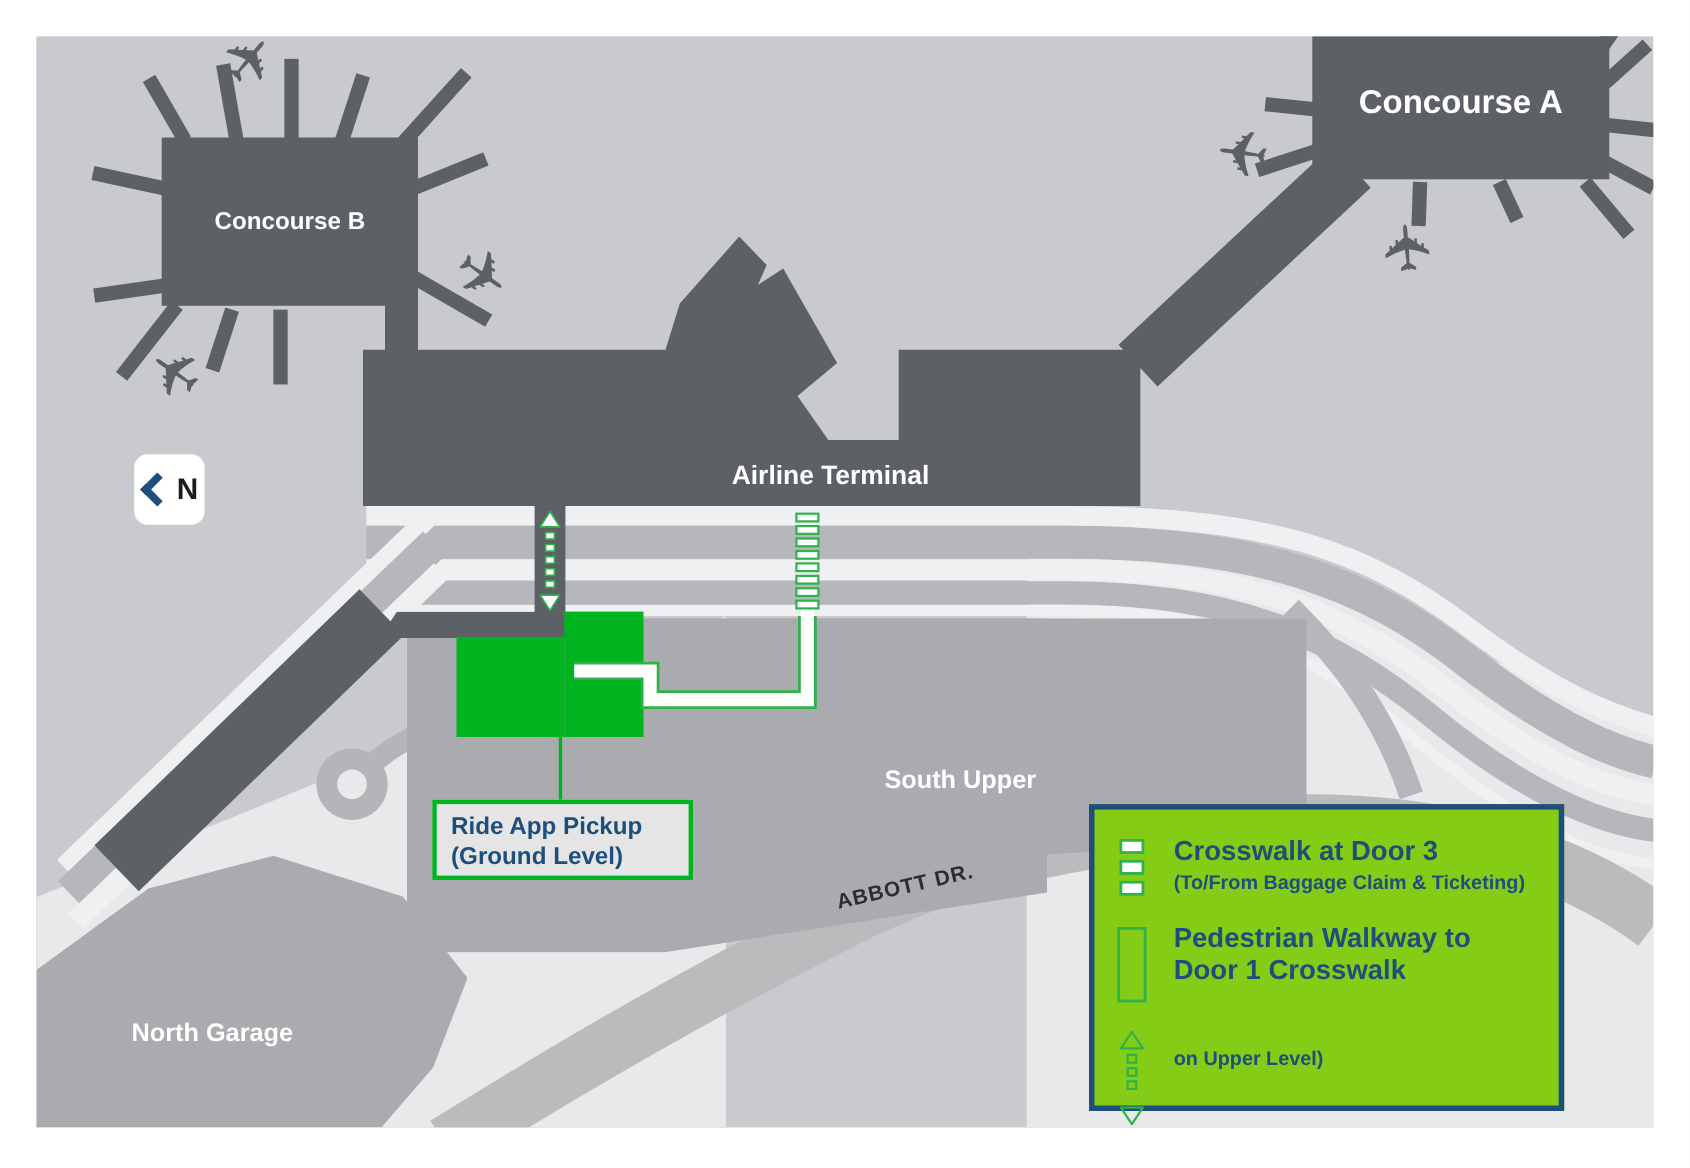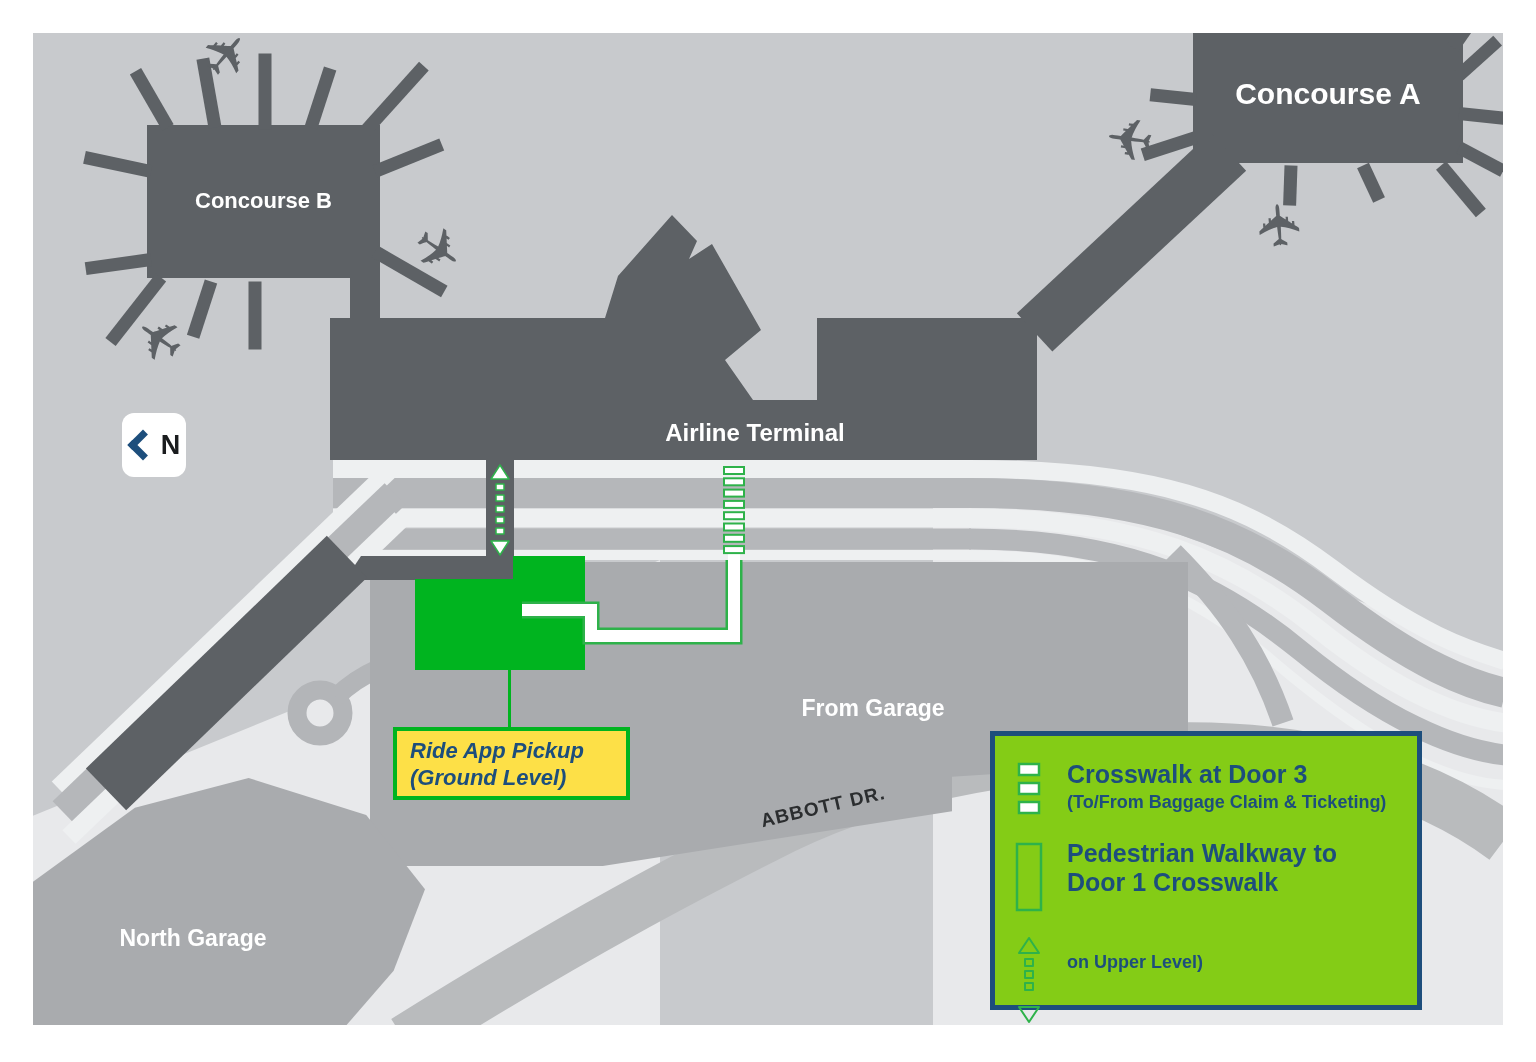--- a/index.html
+++ b/index.html
@@ -24,23 +24,23 @@
   .green-area{position:absolute;background:#00b41f;z-index:5;}
   .maplabel{position:absolute;color:#ffffff;font-weight:bold;z-index:7;text-align:center;}
   
   #north-box{position:absolute;left:89px;top:380px;width:64px;height:64px;background:#ffffff;
     border-radius:12px;z-index:8;display:flex;align-items:center;justify-content:center;gap:7px;}
   #north-chev{width:15px;height:15px;border-left:7px solid #1d4e7c;border-bottom:7px solid #1d4e7c;
     transform:rotate(45deg);margin-left:4px;}
   #north-n{font-size:27px;font-weight:bold;color:#1a1c1e;}
   
   #ride-line{position:absolute;left:475px;top:637px;width:3px;height:58px;background:#00b41f;z-index:6;}
-  #ride-label{position:absolute;left:360px;top:694px;width:237px;height:73px;background:#fde047;
+  #ride-label{position:absolute;left:360px;top:694px;width:237px;height:73px;background:#e5e5e5;
     border:4px solid #00b41f;z-index:8;box-sizing:border-box;display:flex;flex-direction:column;
-    justify-content:center;padding-left:13px;font-style:italic;}
+    justify-content:center;padding-left:13px;}
   #ride-label div{color:#1d4e7c;font-weight:bold;font-size:22px;line-height:27px;}
   
   #street-label{position:absolute;left:690px;top:763px;width:200px;z-index:7;color:#2b2d2f;
     font-weight:bold;font-size:19px;letter-spacing:1px;transform:rotate(-13deg);text-align:center;}
   
   #legend{position:absolute;left:957px;top:698px;width:432px;height:279px;background:#84cc16;
     border:5px solid #1d4e7c;z-index:8;box-sizing:border-box;padding:24px 6px 0 12px;}
   .lg-row{display:flex;align-items:flex-start;margin-bottom:22px;}
   .lg-icon{width:44px;flex:none;display:flex;justify-content:center;margin-top:2px;}
   .lg-text{margin-left:16px;}
@@ -151,21 +151,21 @@
       <rect x="8" y="41" width="8" height="6"></rect>
       <rect x="8" y="52" width="8" height="6"></rect>
       <rect x="8" y="63" width="8" height="6"></rect>
       <polygon points="3,76 21,76 12,90"></polygon>
     </g>
   </svg>
 
   <div class="maplabel" style="left:114px;top:155px;width:233px;font-size:22px;">Concourse B</div>
   <div class="maplabel" style="left:1160px;top:44px;width:270px;font-size:30px;">Concourse A</div>
   <div class="maplabel" style="left:512px;top:386px;width:420px;font-size:24px;">Airline Terminal</div>
-  <div class="maplabel" style="left:700px;top:662px;width:280px;font-size:23px;">From Garage</div>
+  <div class="maplabel" style="left:700px;top:662px;width:280px;font-size:23px;">South Upper</div>
   <div class="maplabel" style="left:40px;top:892px;width:240px;font-size:23px;">North Garage</div>
   <div id="street-label">ABBOTT DR.</div>
 
   <div id="north-box">
     <span id="north-chev"></span>
     <span id="north-n">N</span>
   </div>
 
   <div id="ride-line"></div>
   <div id="ride-label">

